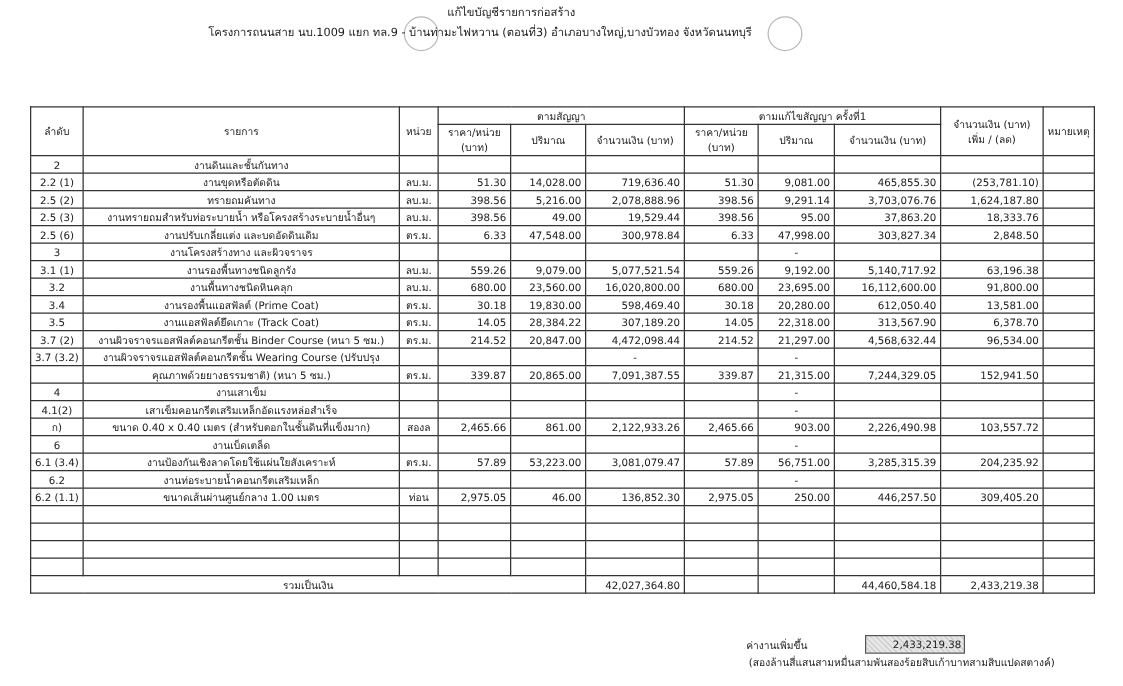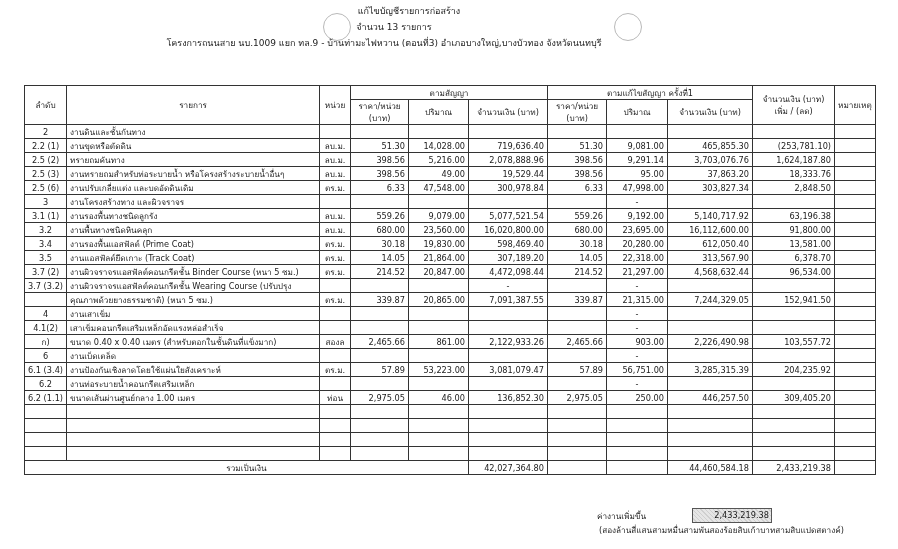--- a/index.html
+++ b/index.html
@@ -13,40 +13,39 @@
   .titles div { font-size: 9px; line-height: 16px; }
   .titles .t1 { margin-left: 30px; }
   .titles .t4 { margin-left: -20px; }
   table.boq { position: absolute; left: 24px; top: 85px; border-collapse: collapse;
               font-size: 8.2px; table-layout: fixed; }
   table.boq td, table.boq th { border: 1px solid #333; padding: 0 3px; height: 13px;
               line-height: 12px; white-space: nowrap; overflow: hidden; }
   table.boq th { font-weight: normal; text-align: center; }
   .num { text-align: right; }
   .c { text-align: center; }
-  .l { text-align: left; }
+  .l { text-align: center; }
   .hdr1 th { height: 12px; }
   .hdr2 th { height: 40px; }
   .total-row td { height: 16px; }
   .foot { position: absolute; font-size: 8.2px; }
   .foot.label { left: 597px; top: 510px; }
   .foot.box { left: 692px; top: 508px; width: 76px; height: 13px; border: 1px solid #555;
               text-align: right; padding-right: 2px; line-height: 13px;
               background: repeating-linear-gradient(45deg,#e6e6e6 0 2px,#cfcfcf 2px 3px); }
   .foot.words { left: 566px; top: 524px; margin-left: 33px; }
 </style>
 </head>
 <body>
 
 <div class="hole left"></div>
 <div class="hole right"></div>
 
 <div class="titles">
   <div class="t1">แก้ไขบัญชีรายการก่อสร้าง</div>
-  <div class="t2">จำนวน 13 รายการ</div>
   <div class="t4">โครงการถนนสาย นบ.1009 แยก ทล.9 - บ้านท่ามะไฟหวาน (ตอนที่3) อำเภอบางใหญ่,บางบัวทอง จังหวัดนนทบุรี</div>
 </div>
 
 <table class="boq">
   <colgroup>
     <col style="width:34px">
       <col style="width:253px">
       <col style="width:31px">
     <col style="width:58px">
       <col style="width:60px">
@@ -192,21 +191,21 @@
         <td class="num">20,280.00</td>
         <td class="num">612,050.40</td>
         <td class="num">13,581.00</td>
         <td class="c"></td>
       </tr>
       <tr>
         <td class="c">3.5</td>
         <td class="l">งานแอสฟัลต์ยึดเกาะ (Track Coat)</td>
         <td class="c">ตร.ม.</td>
         <td class="num">14.05</td>
-        <td class="num">21,864.00</td>
+        <td class="num">28,384.22</td>
         <td class="num">307,189.20</td>
         <td class="num">14.05</td>
         <td class="num">22,318.00</td>
         <td class="num">313,567.90</td>
         <td class="num">6,378.70</td>
         <td class="c"></td>
       </tr>
       <tr>
         <td class="c">3.7 (2)</td>
         <td class="l">งานผิวจราจรแอสฟัลต์คอนกรีตชั้น Binder Course (หนา 5 ซม.)</td>

